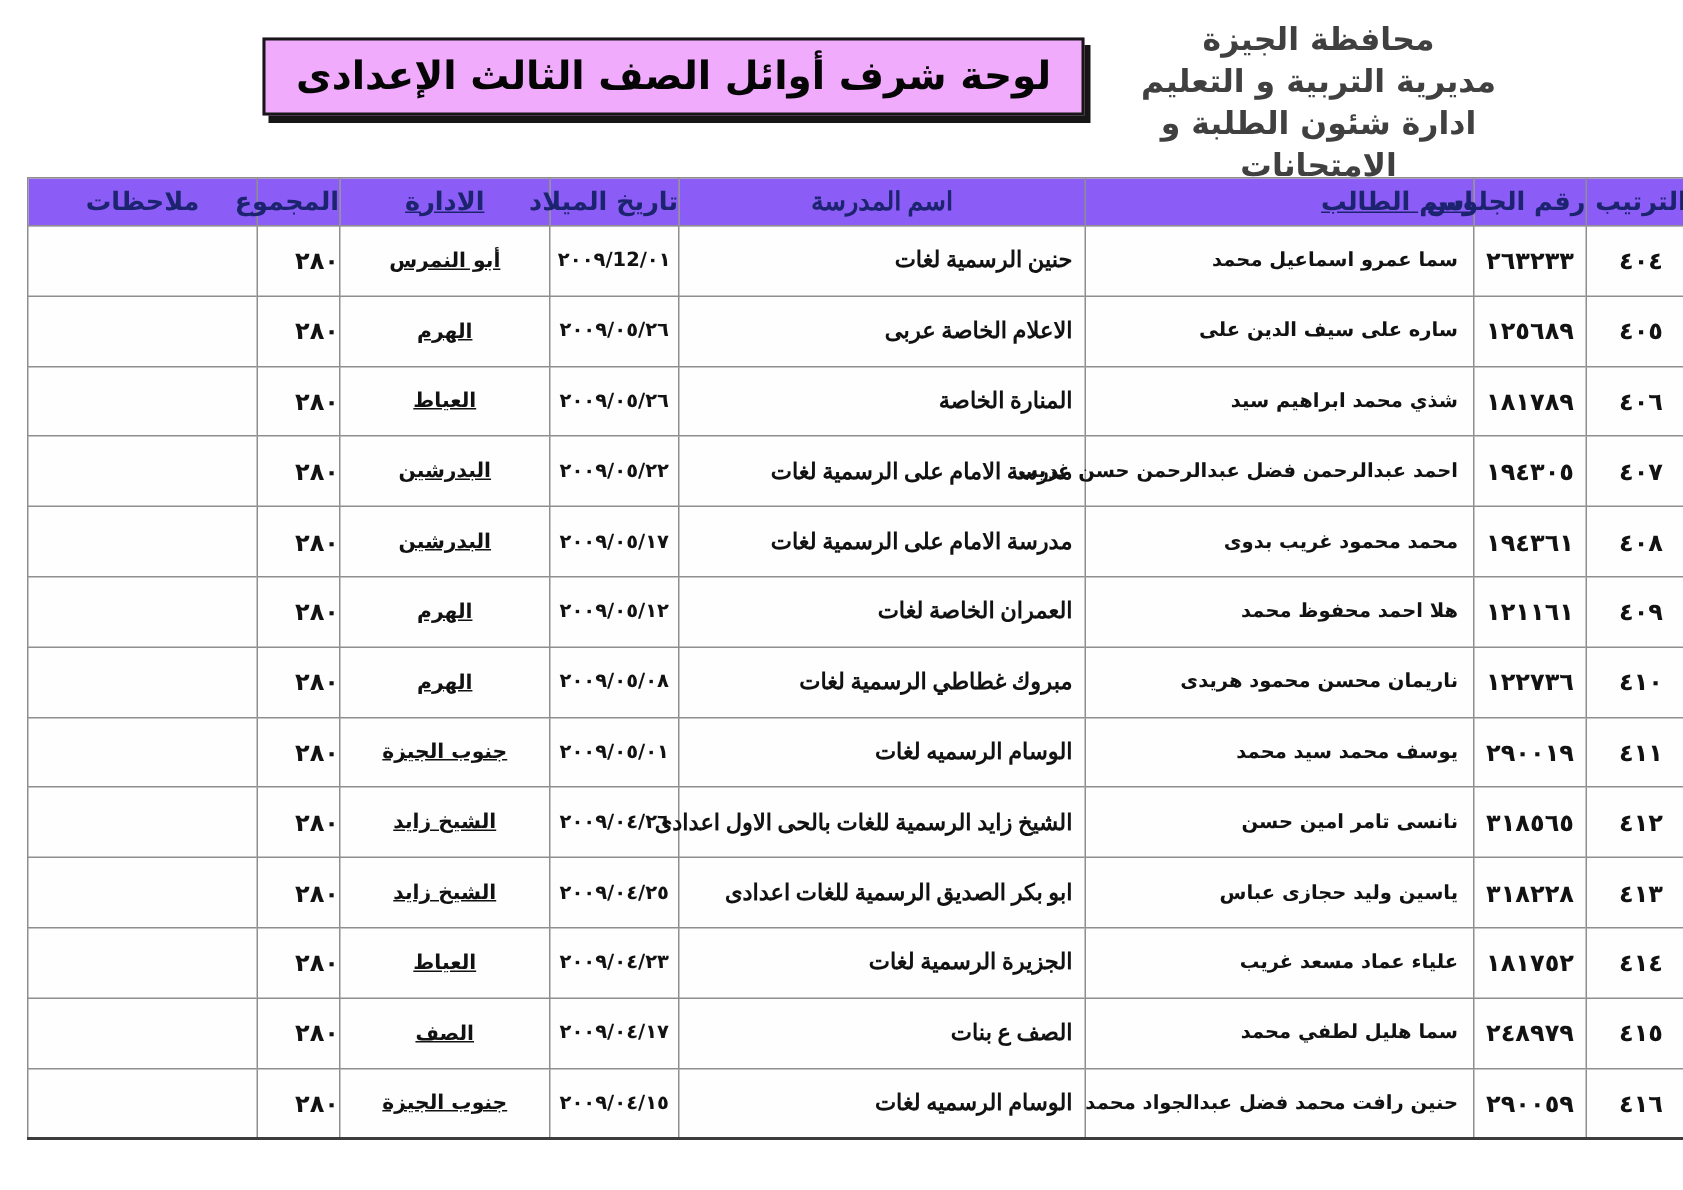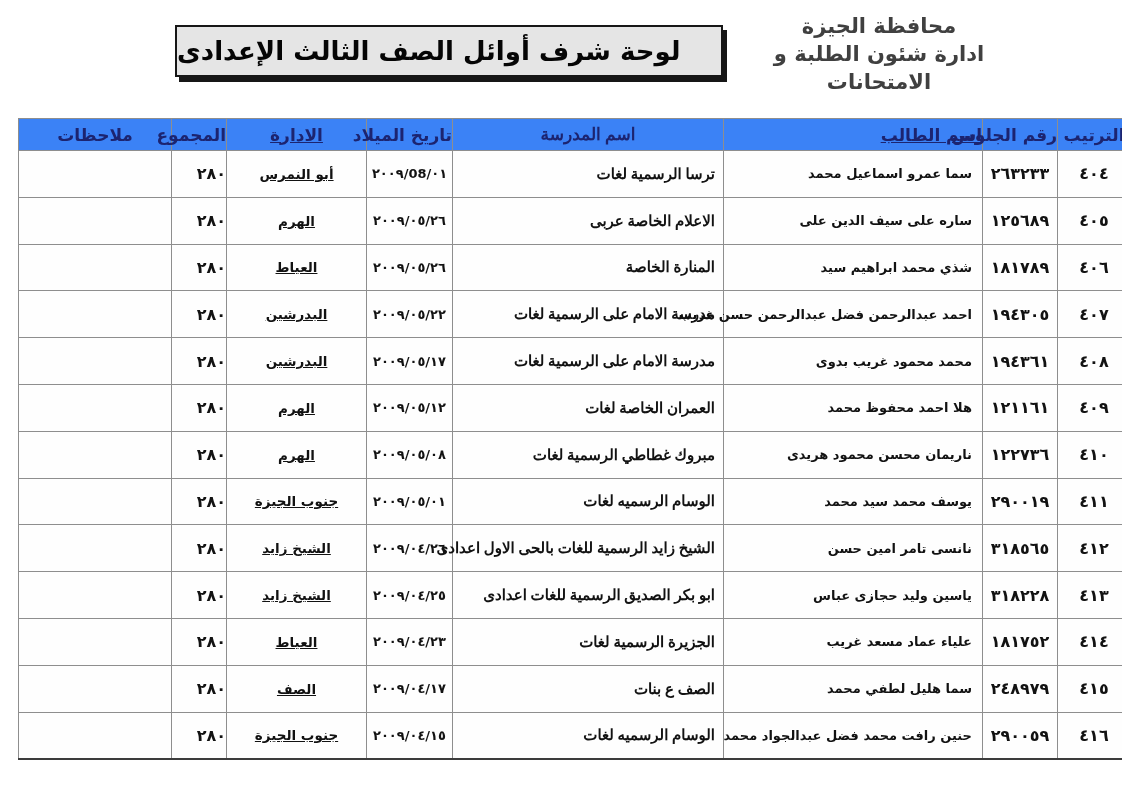--- a/index.html
+++ b/index.html
@@ -31,24 +31,24 @@
 
   
   .title-box {
     position: absolute;
     top: 25px;
     left: 175px;
     width: 544px;
     height: 48px;
     border: 2px solid #161616;
     box-shadow: 4px 5px 0 0 #161616;
-    background: #e5e5e5;
+    background: #f0abfc;
     display: flex;
     align-items: center;
-    justify-content: flex-end;
+    justify-content: center;
     direction: rtl;
   }
   .title-box .title-text {
     font-size: 26px;
     font-weight: bold;
     color: #050505;
     white-space: nowrap;
   }
 
   
@@ -61,21 +61,21 @@
     direction: rtl;
     table-layout: fixed;
     border-bottom: 2px solid #3c3c3c;
   }
   .honor-table th, .honor-table td {
     border: 1px solid #8e8e8e;
     overflow: visible;
     white-space: nowrap;
   }
   .honor-table thead th {
-    background: #3b82f6;
+    background: #8b5cf6;
     color: #1c2470;
     font-weight: bold;
     font-size: 17px;
     height: 31px;
     text-align: center;
     padding: 0;
   }
   .honor-table tbody td {
     height: 45.8px;
     font-weight: bold;
@@ -93,20 +93,21 @@
   .col-dob     { width: 85px;  text-align: center; font-size: 13px; direction: ltr; }
   .col-admin   { width: 139px; text-align: center; font-size: 13.5px; text-decoration: underline; }
   .col-total   { width: 54px;  text-align: right; font-size: 16px; }
   .col-notes   { width: 152px; }
 </style>
 </head>
 <body>
 
 <div class="org-block">
   <div>محافظة الجيزة</div>
+  <div>مديرية التربية و التعليم</div>
   <div>ادارة شئون الطلبة و الامتحانات</div>
 </div>
 
 <div class="title-box">
   <span class="title-text">لوحة شرف أوائل الصف الثالث الإعدادى</span>
 </div>
 
 <table class="honor-table">
   <thead>
     <tr>
@@ -118,22 +119,22 @@
       <th class="col-admin">الادارة</th>
       <th class="col-total">المجموع</th>
       <th class="col-notes">ملاحظات</th>
     </tr>
   </thead>
   <tbody>
       <tr>
     <td class="col-rank">٤٠٤</td>
     <td class="col-seat">٢٦٣٢٣٣</td>
     <td class="col-student">سما عمرو اسماعيل محمد</td>
-    <td class="col-school">ترسا الرسمية لغات</td>
-    <td class="col-dob">٢٠٠٩/08/٠١</td>
+    <td class="col-school">حنين الرسمية لغات</td>
+    <td class="col-dob">٢٠٠٩/12/٠١</td>
     <td class="col-admin">أبو النمرس</td>
     <td class="col-total">٢٨٠</td>
     <td class="col-notes"></td>
   </tr>
       <tr>
     <td class="col-rank">٤٠٥</td>
     <td class="col-seat">١٢٥٦٨٩</td>
     <td class="col-student">ساره على سيف الدين على</td>
     <td class="col-school">الاعلام الخاصة عربى</td>
     <td class="col-dob">٢٠٠٩/٠٥/٢٦</td>

